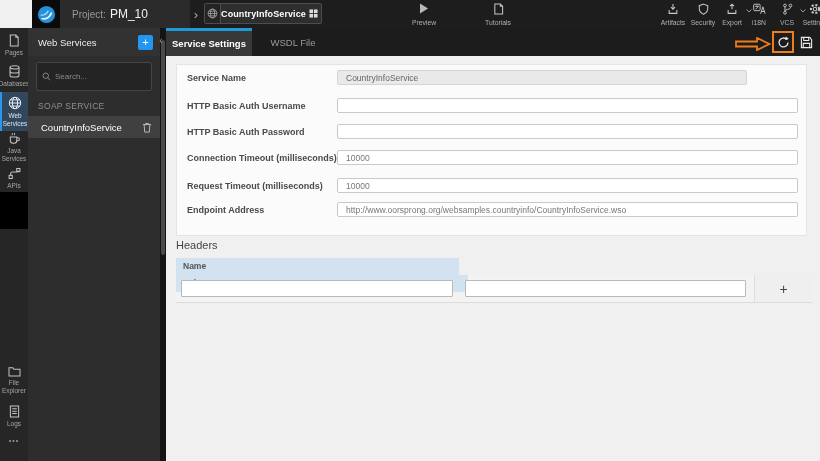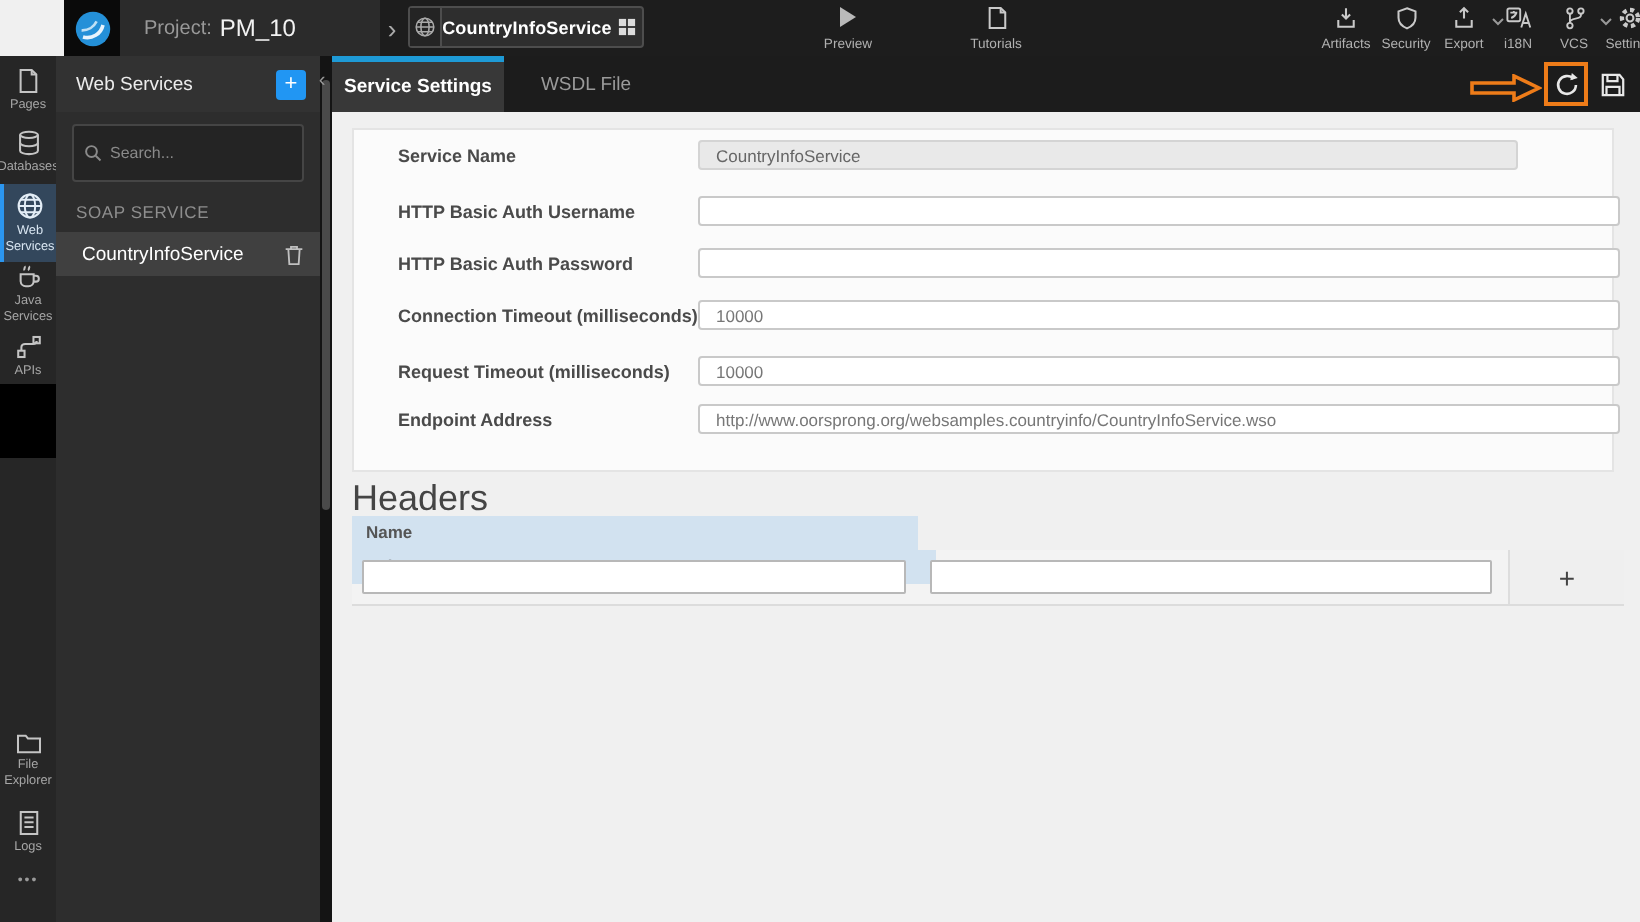--- a/index.html
+++ b/index.html
@@ -54,26 +54,26 @@
   .subtab { position:absolute; top:0; height:28px; display:flex; align-items:center; justify-content:center; font-size:9.5px; }
   .subtab.active { left:0; width:86px; background:#383838; border-top:3px solid #1e9ad6; color:#fff; font-weight:bold; }
   .subtab.inactive { left:86px; width:82px; color:#9a9a9a; }
   .anno-arrow { position:absolute; left:569px; top:9px; }
   .refresh-btn { position:absolute; left:606px; top:3px; width:22px; height:22px; border:2px solid #ee7c19; display:flex; align-items:center; justify-content:center; background:transparent; }
   .save-btn { position:absolute; left:632px; top:6px; width:16px; height:16px; display:flex; align-items:center; justify-content:center; background:transparent; border:none; }
 
   
   .content { position:absolute; left:166px; top:56px; width:654px; height:405px; background:#f0f0f0; }
   .form-panel { position:absolute; left:10px; top:8px; width:631px; height:172px; background:#fbfbfb; border:1px solid #e4e4e4; }
-  .form-row { position:absolute; left:12px; width:100%; height:16px; }
+  .form-row { position:absolute; left:0; width:100%; height:16px; }
   .form-row .flabel { position:absolute; left:10px; top:3px; font-size:9px; font-weight:bold; color:#4a4a4a; }
   .form-row input { position:absolute; left:160px; top:0; width:461px; height:15px; border:1px solid #c9c9c9; border-radius:2px; background:#fff; font-size:8.5px; color:#777; padding:0 8px; font-family:inherit; outline:none; }
   .form-row input[disabled] { width:410px; background:#e9e9e9; border-color:#d4d4d4; color:#666; }
 
-  .headers-title { position:absolute; left:10px; top:183px; font-size:18px; color:#454545;text-align:right; }
+  .headers-title { position:absolute; left:10px; top:183px; font-size:11px; color:#454545;text-align:right; }
   .htable { position:absolute; left:10px; top:202px; width:636px; }
   .hhead { display:flex; height:17px;flex-direction:column; }
   .hcell { background:#d2e2f0; font-size:8.5px; font-weight:bold; color:#555; line-height:17px; padding-left:7px; }
   .hc-name { width:283px; margin-right:1px; }
   .hc-value { width:292px; margin-right:2px;font-style:italic; }
   .hc-action { width:58px; }
   .hbody { display:flex; height:28px; background:#f3f3f3; border-bottom:1px solid #dcdcdc; }
   .bcell { position:relative; }
   .bc-name { width:284px; }
   .bc-value { width:294px; }

